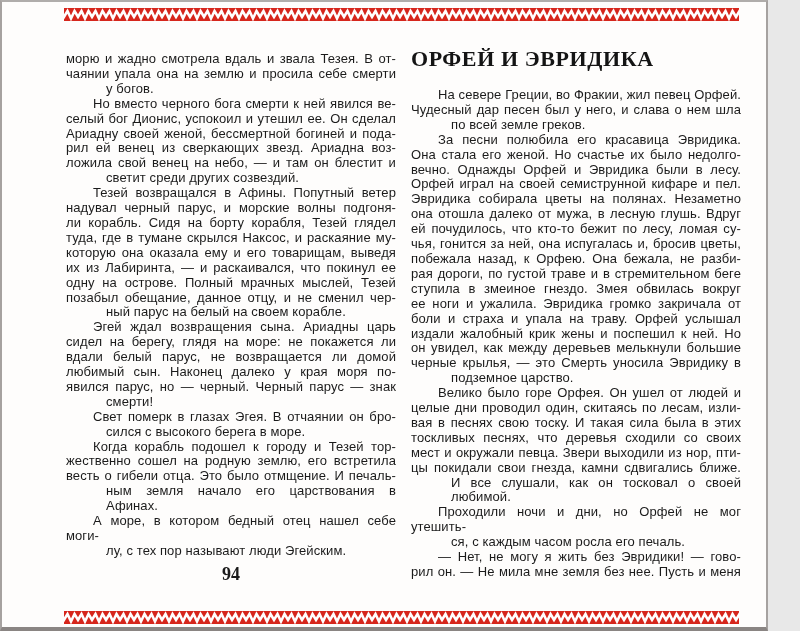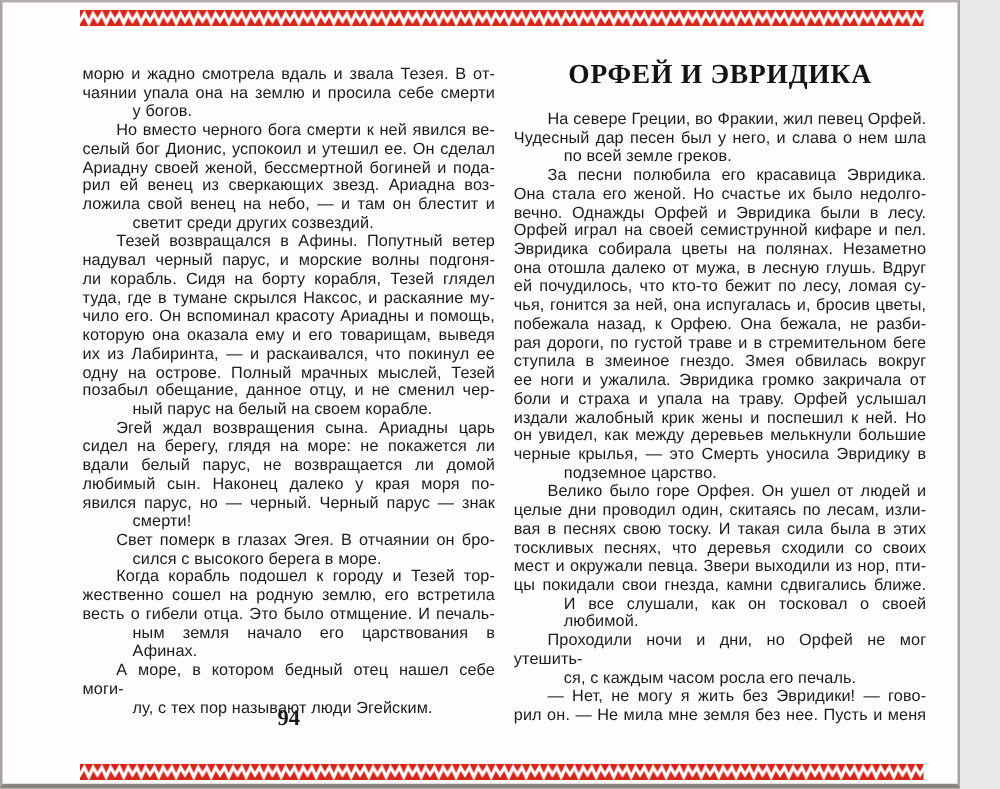--- a/index.html
+++ b/index.html
@@ -27,21 +27,21 @@
   .page-body.right { left:409px; top:86px; }
   .line { text-align:justify; text-align-last:justify; white-space:normal; }
   .line.last { text-align-last:left;margin-left:40px; }
   .line.ind { text-indent:27px; }
   .chapter-title {
     position:absolute; left:409px; top:44px; width:330px;
     margin:0;
     font-family:"Liberation Serif", serif;
     font-weight:bold; font-size:22px; line-height:26px;
     letter-spacing:0.6px;
-    text-align:center; color:#141414;
+    color:#141414;
   }
   .pagenum {
     position:absolute; top:562px; width:330px;
     font-family:"Liberation Serif", serif;
     font-weight:bold; font-size:18px; line-height:20px;
     text-align:center; color:#1a1a1a;
   }
   .pagenum.left { left:64px; }
   .pagenum.right { left:409px; }
 </style>
@@ -67,21 +67,20 @@
       <div class="line ind">Но вместо черного бога смерти к ней явился ве-</div>
       <div class="line">селый бог Дионис, успокоил и утешил ее. Он сделал</div>
       <div class="line">Ариадну своей женой, бессмертной богиней и пода-</div>
       <div class="line">рил ей венец из сверкающих звезд. Ариадна воз-</div>
       <div class="line">ложила свой венец на небо, — и там он блестит и</div>
       <div class="line last">светит среди других созвездий.</div>
       <div class="line ind">Тезей возвращался в Афины. Попутный ветер</div>
       <div class="line">надувал черный парус, и морские волны подгоня-</div>
       <div class="line">ли корабль. Сидя на борту корабля, Тезей глядел</div>
       <div class="line">туда, где в тумане скрылся Наксос, и раскаяние му-</div>
-      <div class="line">чило его. Он вспоминал красоту Ариадны и помощь,</div>
       <div class="line">которую она оказала ему и его товарищам, выведя</div>
       <div class="line">их из Лабиринта, — и раскаивался, что покинул ее</div>
       <div class="line">одну на острове. Полный мрачных мыслей, Тезей</div>
       <div class="line">позабыл обещание, данное отцу, и не сменил чер-</div>
       <div class="line last">ный парус на белый на своем корабле.</div>
       <div class="line ind">Эгей ждал возвращения сына. Ариадны царь</div>
       <div class="line">сидел на берегу, глядя на море: не покажется ли</div>
       <div class="line">вдали белый парус, не возвращается ли домой</div>
       <div class="line">любимый сын. Наконец далеко у края моря по-</div>
       <div class="line">явился парус, но — черный. Черный парус — знак</div>

